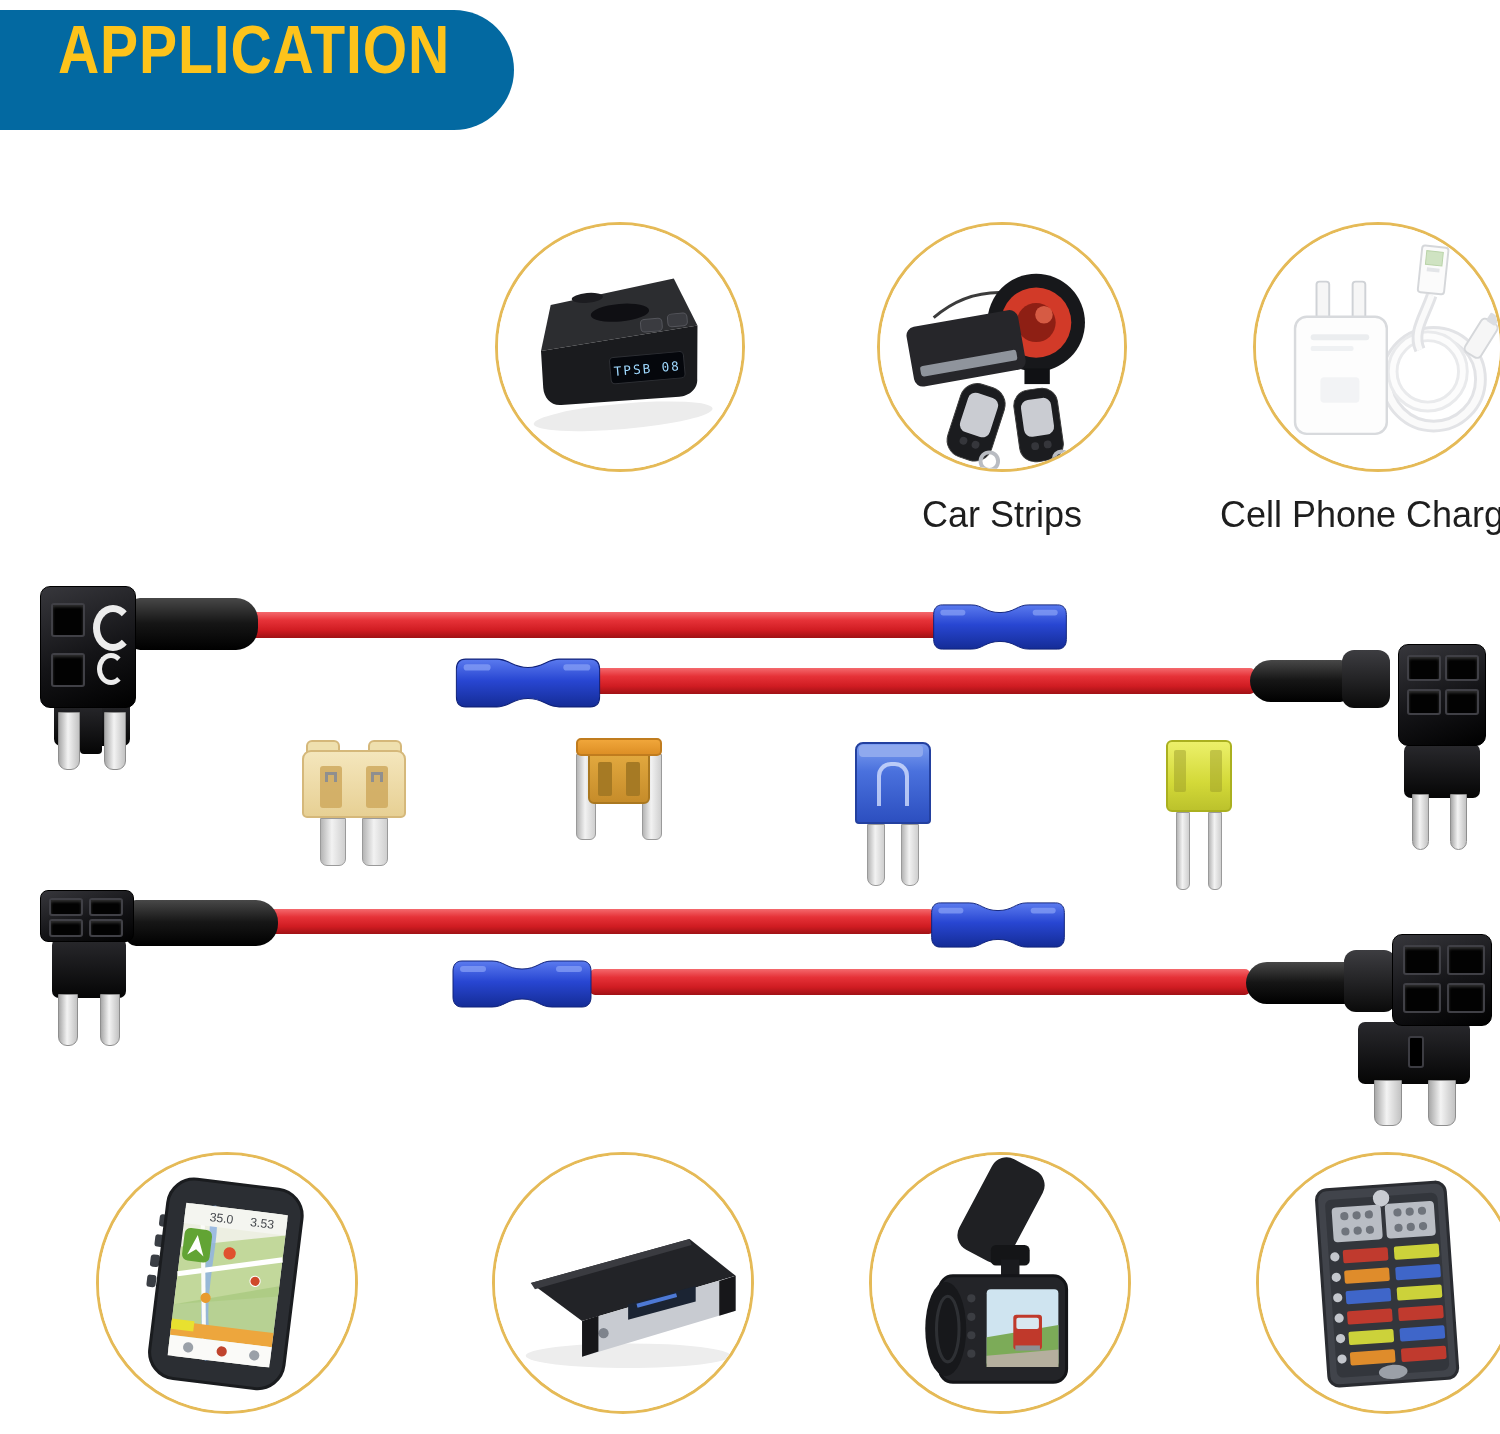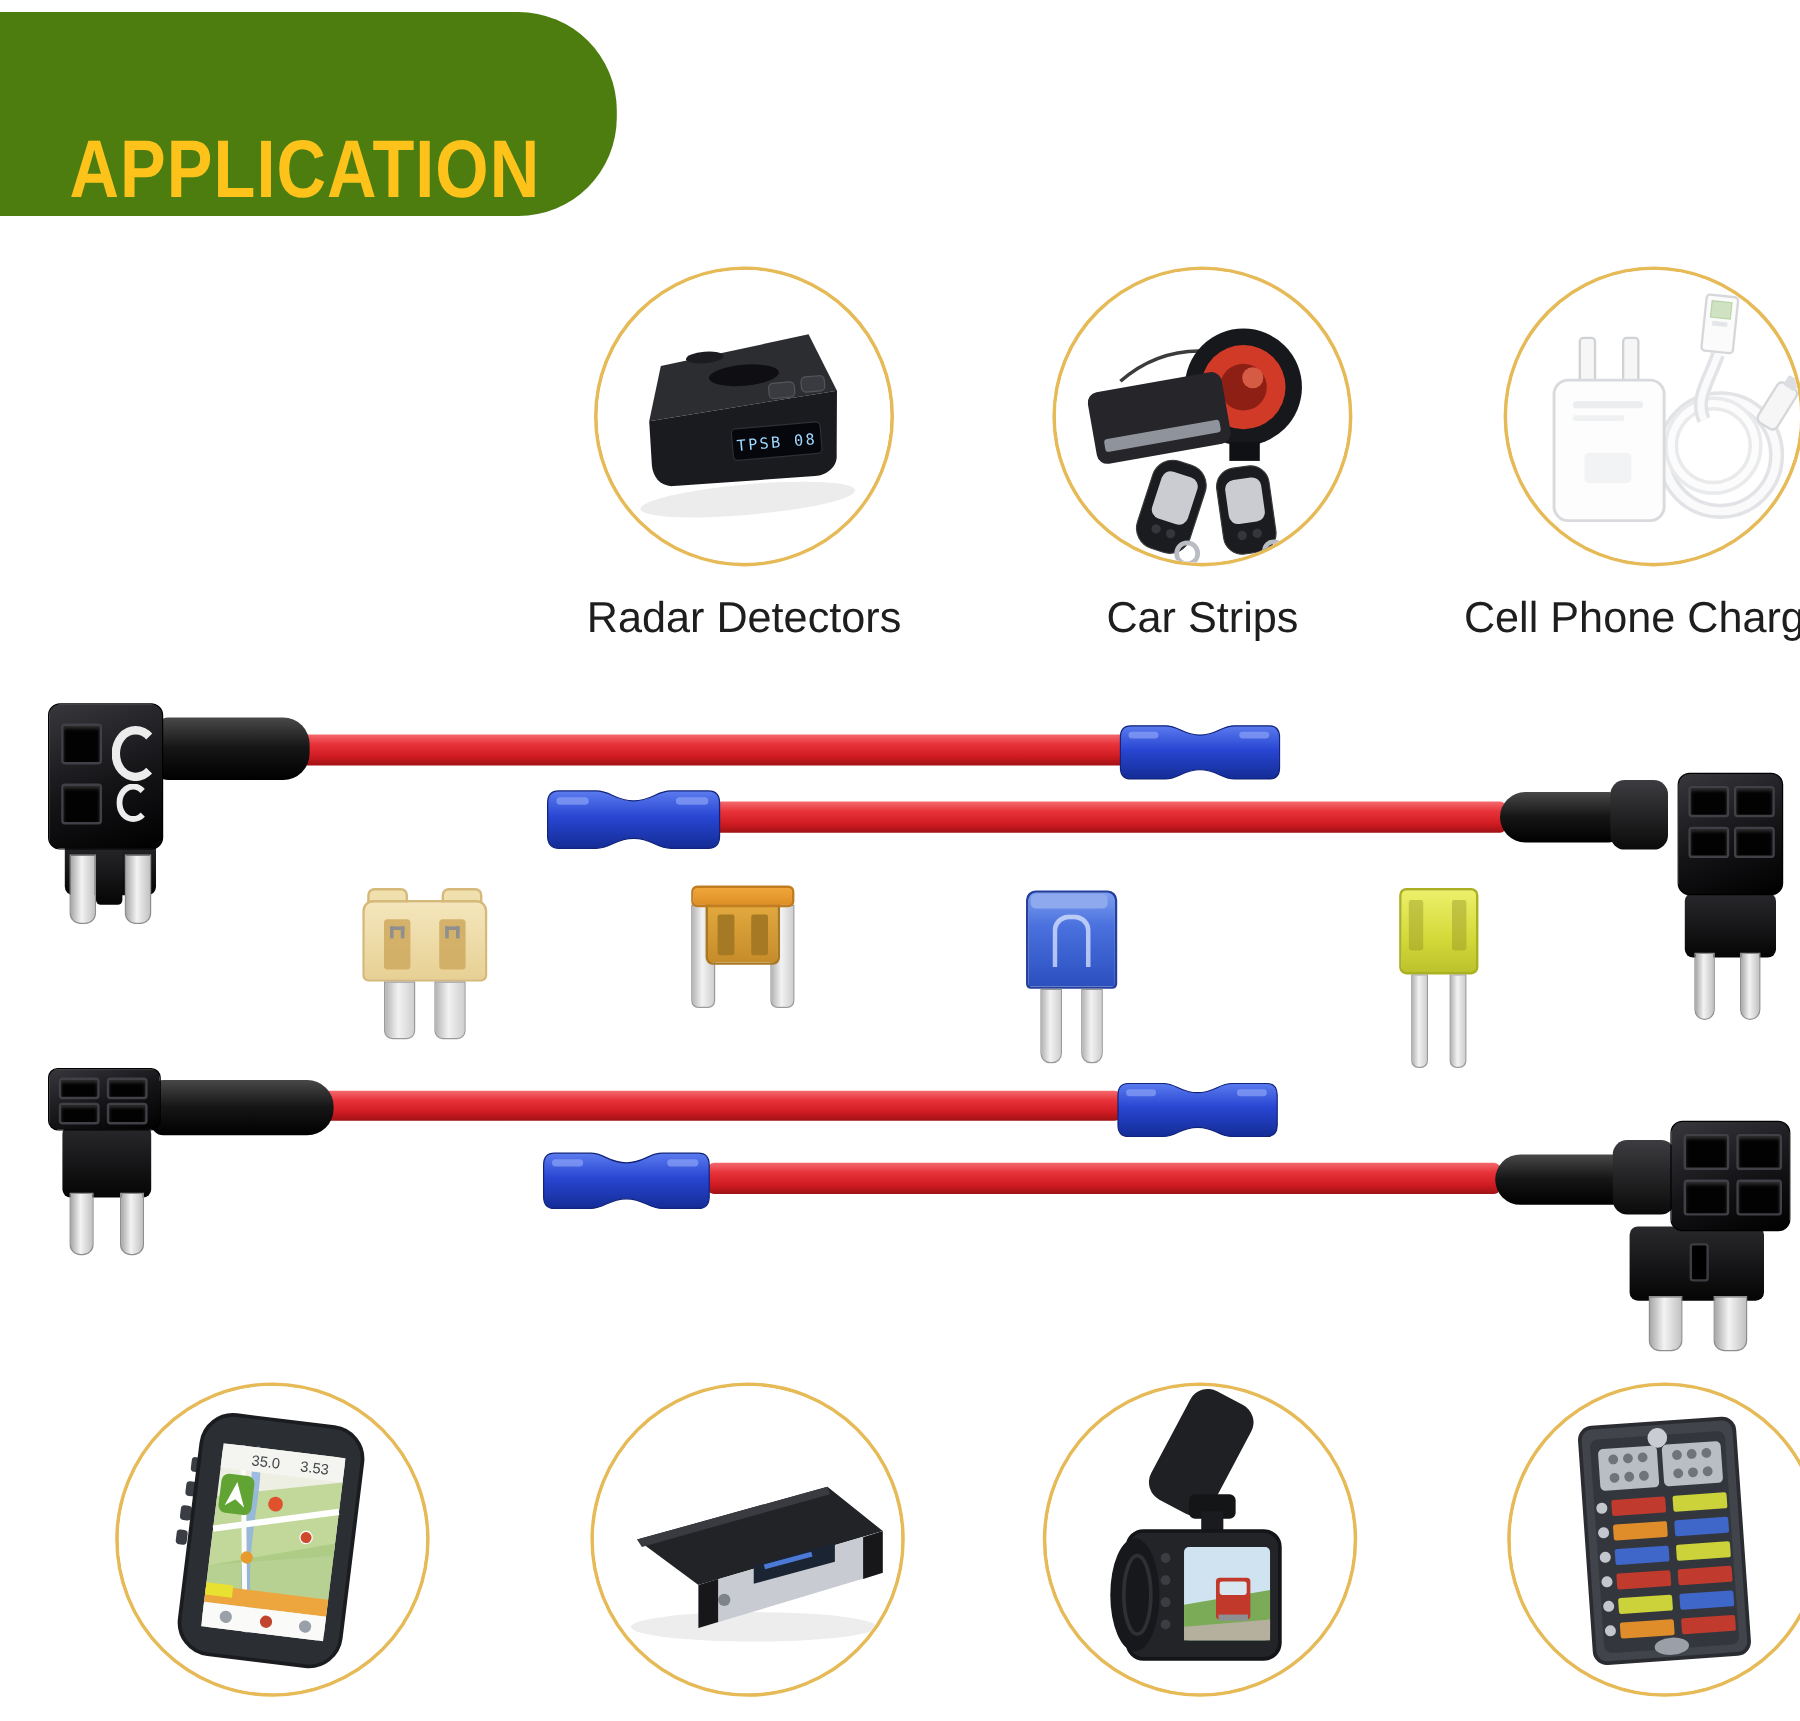--- a/index.html
+++ b/index.html
@@ -1,21 +1,21 @@
 <!DOCTYPE html>
 <html><head>
 <meta charset="utf-8">
 <style>
   html,body{margin:0;padding:0;background:#ffffff;}
   .page{position:relative;width:1500px;height:1434px;background:#ffffff;overflow:hidden;
         font-family:"Liberation Sans",sans-serif;}
 
   
-  .banner{position:absolute;left:0;top:10px;width:514px;height:170px;background:#4d7c0f;
-          border-radius:0 82px 82px 0;display:flex;align-items:flex-end;}
+  .banner{position:absolute;left:0;top:10px;width:514px;height:120px;background:#0369a1;
+          border-radius:0 82px 82px 0;display:flex;align-items:flex-start;}
   .banner h1{margin:0 0 0 58px;font-size:68px;font-weight:700;color:#fdc31b;
              letter-spacing:1px;transform:scaleX(.84);transform-origin:left center;white-space:nowrap;}
 
   
   .app{position:absolute;width:360px;display:flex;flex-direction:column;align-items:center;}
   .circle{border-radius:50%;border:3px solid #e5ba57;overflow:hidden;background:#fff;box-sizing:border-box;flex:none;}
   .t .circle{width:250px;height:250px;}
   .b .circle{width:262px;height:262px;}
   .circle svg{display:block;width:100%;height:100%;}
   .app-label{margin-top:22px;font-size:36px;color:#1e1e1e;white-space:nowrap;}
@@ -108,21 +108,20 @@
           <ellipse cx="128" cy="90" rx="30" ry="9" fill="#0f0f13"></ellipse>
           <ellipse cx="96" cy="72" rx="16" ry="5" fill="#1c1c20"></ellipse>
           <path d="M44,122 L206,110 L201,164 C201,175 191,181 181,181 L60,179 C49,179 43,170 43,160 Z" fill="#1a1b1e"></path>
           <rect x="148" y="99" width="22" height="13" rx="4" fill="#3a3b40" stroke="#55565c"></rect>
           <rect x="176" y="96" width="20" height="13" rx="4" fill="#3a3b40" stroke="#55565c"></rect>
           <rect x="113" y="135" width="76" height="27" rx="4" fill="#05070c" stroke="#2e3035"></rect>
           <text x="151" y="154" font-size="13" fill="#9fd9ff" text-anchor="middle" font-family="DejaVu Sans Mono, monospace" letter-spacing="2">TPSB 08</text>
         </g>
       </svg>
     </div>
-    <figcaption class="app-label">Radar Detectors</figcaption>
   </figure>
 
   <figure class="app t t3">
     <div class="circle">
       <svg viewBox="0 0 250 250">
         <rect width="250" height="250" fill="#ffffff"></rect>
         <path d="M55,95 C95,60 150,62 188,92" stroke="#3c3c3c" stroke-width="3" fill="none"></path>
         <circle cx="160" cy="100" r="50" fill="#17181b"></circle>
         <circle cx="160" cy="100" r="36" fill="#d23a28"></circle>
         <circle cx="160" cy="100" r="20" fill="#8e1f14"></circle>

